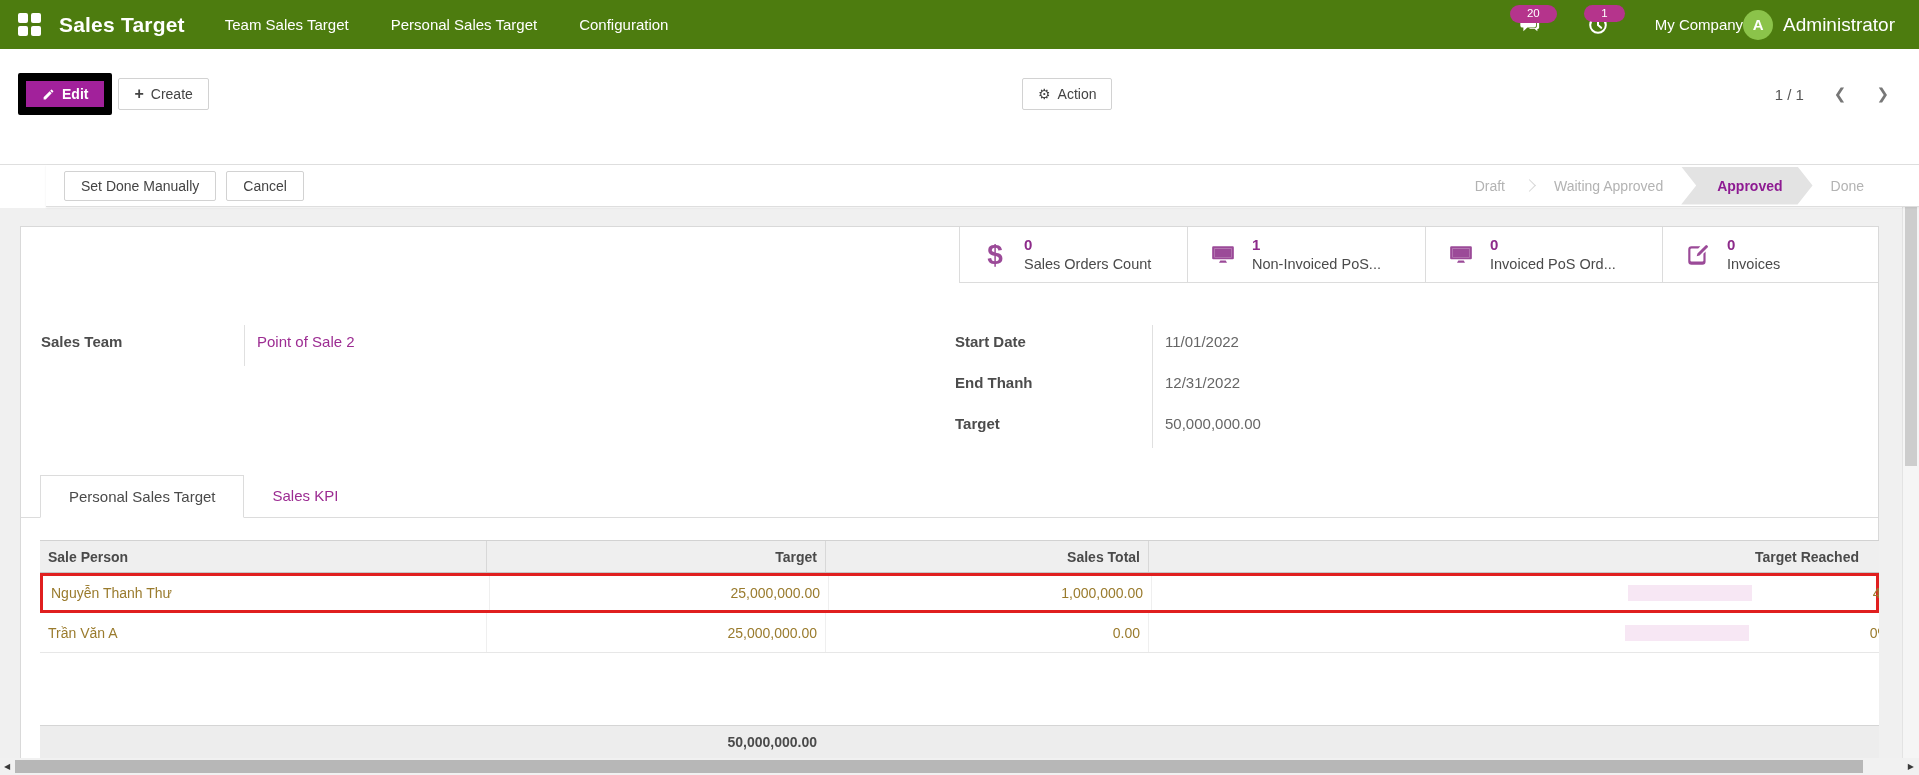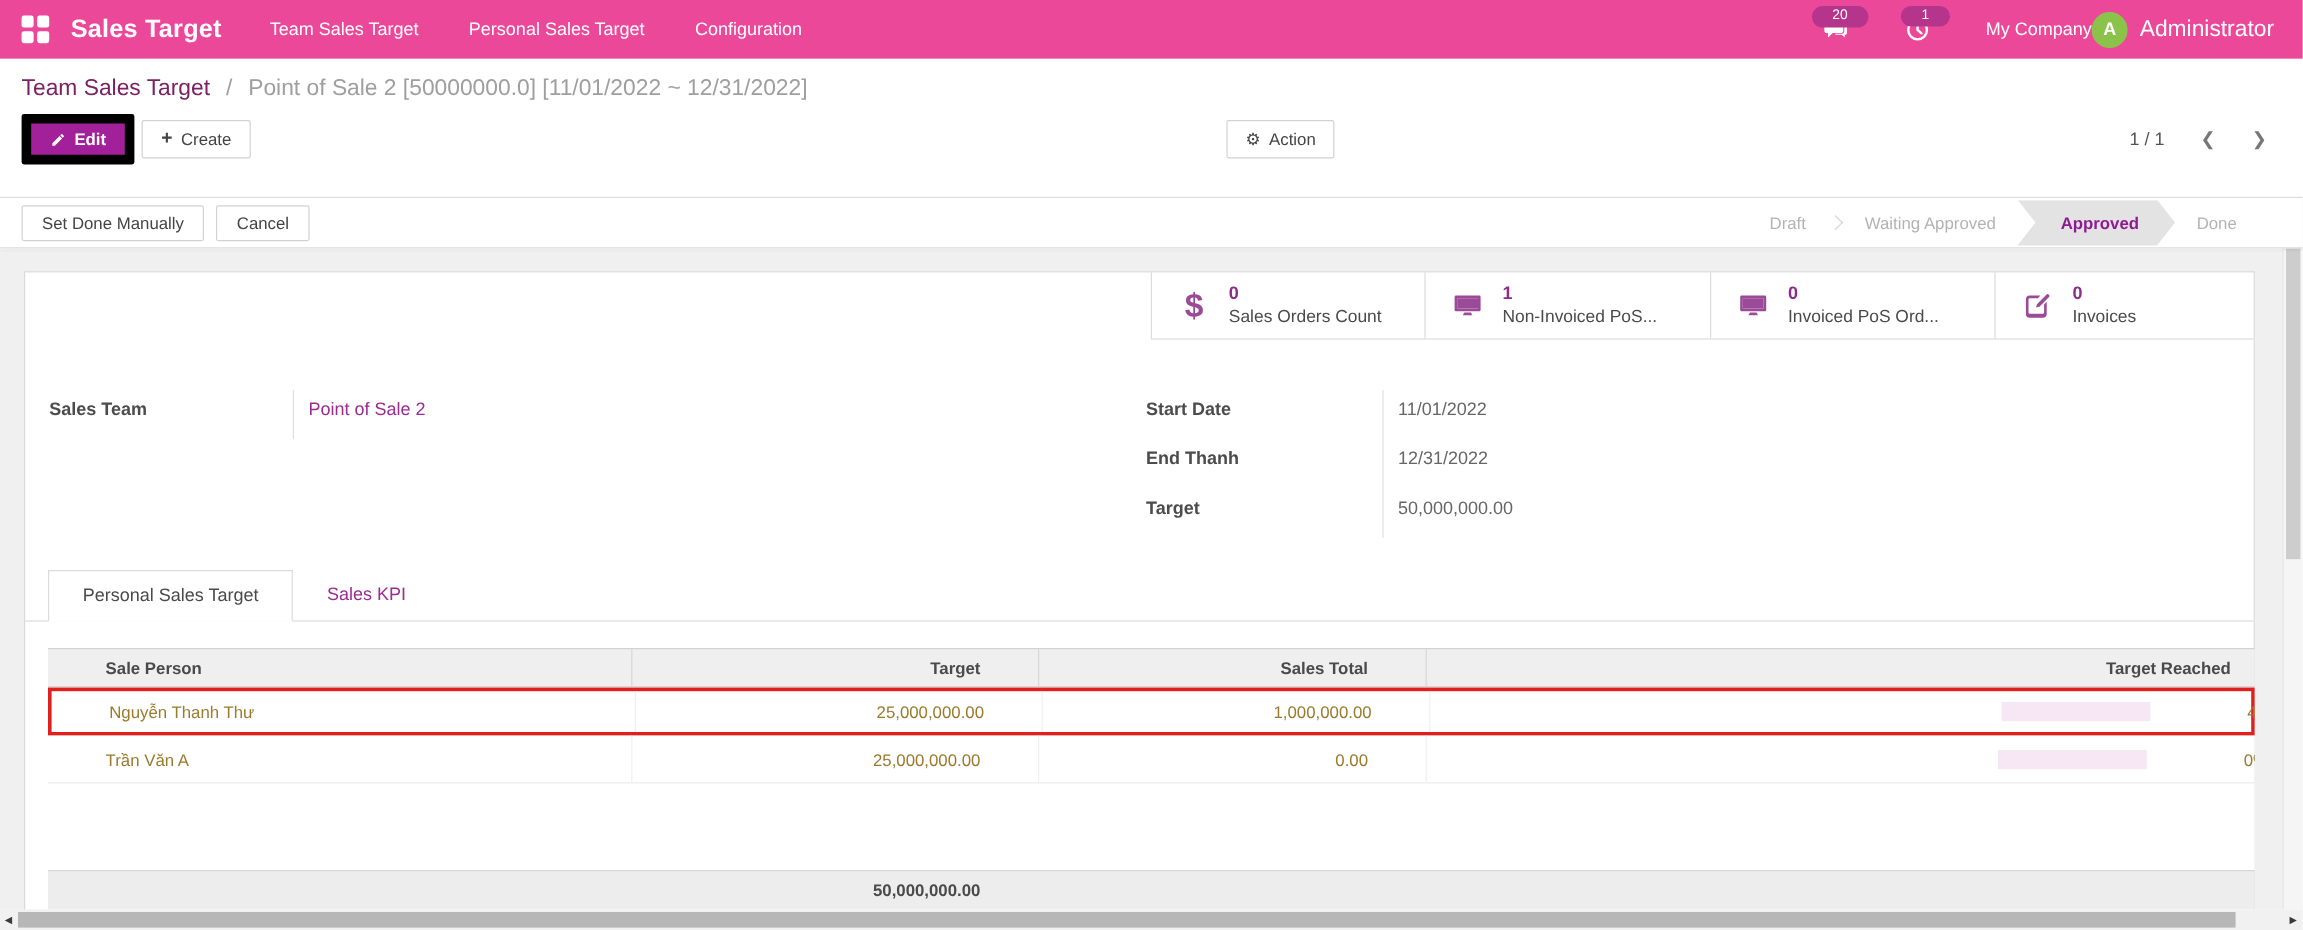--- a/index.html
+++ b/index.html
@@ -1,20 +1,20 @@
 <!DOCTYPE html>
 <html><head>
 <meta charset="utf-8">
 <style>
   * { box-sizing: border-box; margin: 0; padding: 0; }
   html,body { width:1919px; height:775px; overflow:hidden; }
   body { font-family:"Liberation Sans", sans-serif; background:#fff; position:relative; color:#444; }
 
   
-  .navbar { height:49px; background:#ec4899; display:flex; align-items:center; padding:0 24px 0 18px; color:#fff; }
+  .navbar { height:49px; background:#4d7c0f; display:flex; align-items:center; padding:0 24px 0 18px; color:#fff; }
   .apps-icon { display:grid; grid-template-columns:10px 10px; grid-gap:3px; margin-right:18px; cursor:pointer; }
   .apps-icon i { width:10px; height:10px; background:#fff; border-radius:2px; display:block; }
   .brand { font-size:21px; font-weight:bold; letter-spacing:.2px; margin-right:40px; cursor:pointer; }
   .nav-menu { display:flex; gap:42px; font-size:15px; }
   .nav-menu .item { cursor:pointer; line-height:49px; }
   .nav-right { margin-left:auto; display:flex; align-items:center; }
   .ico-wrap { position:relative; margin-right:46px; cursor:pointer; }
   .badge { position:absolute; top:-9px; right:-16px; background:#b5348c; color:#fff; font-size:11.5px; line-height:1; padding:3px 17px; border-radius:9px; font-weight:normal; }
   .company { font-size:15px; cursor:pointer; }
   .userbox { display:flex; align-items:center; gap:10px; cursor:pointer; }
@@ -32,21 +32,21 @@
   .btn-edit { background:#a2219b; color:#fff; border:8px solid #000000; font-weight:bold; padding:5px 16px; }
   .btn-create { margin-left:6px; }
   .plus-ico { font-weight:bold; font-size:16px; line-height:1; }
   .btn-action { position:absolute; left:1004px; }
   .gear-ico { font-size:14px; }
   .pager { position:absolute; right:8px; display:flex; align-items:center; gap:30px; }
   .pager .count { font-size:15px; color:#555; }
   .pager .chev { font-size:15px; color:#777; cursor:pointer; }
 
   
-  .statusbar { height:42px; background:#fff; border-bottom:1px solid #dedede; box-shadow:0 1px 2px rgba(0,0,0,.07); display:flex; align-items:center; padding:0 17px 0 18px; position:relative; z-index:2; }
+  .statusbar { height:42px; background:#fff; border-bottom:1px solid #dedede; box-shadow:0 1px 2px rgba(0,0,0,.07); display:flex; align-items:center; padding:0 17px 0 18px; position:relative; z-index:2;margin-left:46px; }
   .statusbar .btn { padding:6px 16px; margin-right:10px; }
   .stages { margin-left:auto; display:flex; align-items:center; font-size:14px; color:#b3b3b3; height:38px; margin-right:20px; }
   .stage { padding:0 18px; line-height:38px; white-space:nowrap; cursor:pointer; }
   .chevsep { width:9px; height:9px; border-top:1px solid #d6d6d6; border-right:1px solid #d6d6d6; transform:rotate(45deg); margin:0 2px; }
   .stage.active { background:#e3e3e3; color:#8e1b92; font-weight:bold; padding:0 30px 0 36px;
     clip-path:polygon(0 0, calc(100% - 15px) 0, 100% 50%, calc(100% - 15px) 100%, 0 100%, 15px 50%); }
 
   
   .content { position:absolute; top:208px; left:0; width:1902px; height:550px; background:#f0f0f0; }
   .sheet { position:absolute; left:20px; top:18px; width:1859px; bottom:0; background:#fff; border:1px solid #d9d9d9; border-bottom:none; }
@@ -74,21 +74,21 @@
 
   
   .tab-strip { position:absolute; left:0; right:0; top:248px; height:43px; border-bottom:1px solid #dcdcdc; display:flex; padding-left:19px; }
   .tab { line-height:42px; padding:0 28px; font-size:15px; cursor:pointer; white-space:nowrap; }
   .tab.active { background:#fff; border:1px solid #dcdcdc; border-bottom:1px solid #fff; margin-bottom:-1px; color:#4a4a4a; }
   .tab.inactive { color:#9c2c92; }
 
   
   .o-list { position:absolute; left:19px; top:313px; width:1839px; overflow:hidden; font-size:14px; }
   .lrow { display:grid; grid-template-columns:446px 339px 323px 731px; }
-  .lcell { padding:0 8px; display:flex; align-items:center; white-space:nowrap;margin-left:40px; }
+  .lcell { padding:0 8px; display:flex; align-items:center; white-space:nowrap; }
   .num { justify-content:flex-end; }
   .lhead { background:#efefef; border-top:1px solid #d2d2d2; border-bottom:1px solid #c6c6c6; height:33px; color:#4a4a4a; font-weight:bold; cursor:pointer; }
   .lhead .lcell + .lcell { border-left:1px solid #d8d8d8; }
   .lhead .lcell:last-child { padding-right:20px; }
   .lbody { height:40px; color:#9a7b2d; cursor:pointer; background:#fff; }
   .lbody .lcell + .lcell { border-left:1px solid #efefef; }
   .lbody.plain { border-bottom:1px solid #e7e7e7; }
   .lbody.hl { border:3px solid #e01f1f; }
   .cell-reached { position:relative; }
   .pbar { position:absolute; left:476px; top:50%; transform:translateY(-50%); width:124px; height:16px; background:#f7e7f4; }
@@ -145,25 +145,20 @@
     </div>
     <div class="company">My Company</div>
     <div class="userbox">
       <div class="avatar">A</div>
       <div class="username">Administrator</div>
     </div>
   </div>
 </div>
 
 <div class="control-panel">
-  <div class="breadcrumb">
-    <span class="parent">Team Sales Target</span>
-    <span class="sep">/</span>
-    <span class="current">Point of Sale 2 [50000000.0] [11/01/2022 ~ 12/31/2022]</span>
-  </div>
   <div class="cp-buttons">
     <button class="btn btn-edit">
       <span>
         <svg width="13" height="13" viewBox="0 0 24 24">
             <path fill="#fff" d="M3 17.2V21h3.8L17.9 9.9l-3.8-3.8L3 17.2zM20.7 7.1a1 1 0 0 0 0-1.4l-2.4-2.4a1 1 0 0 0-1.4 0l-1.8 1.8 3.8 3.8 1.8-1.8z"></path>
           </svg>
       </span>
       <span>Edit</span>
     </button>
     <button class="btn btn-create">

